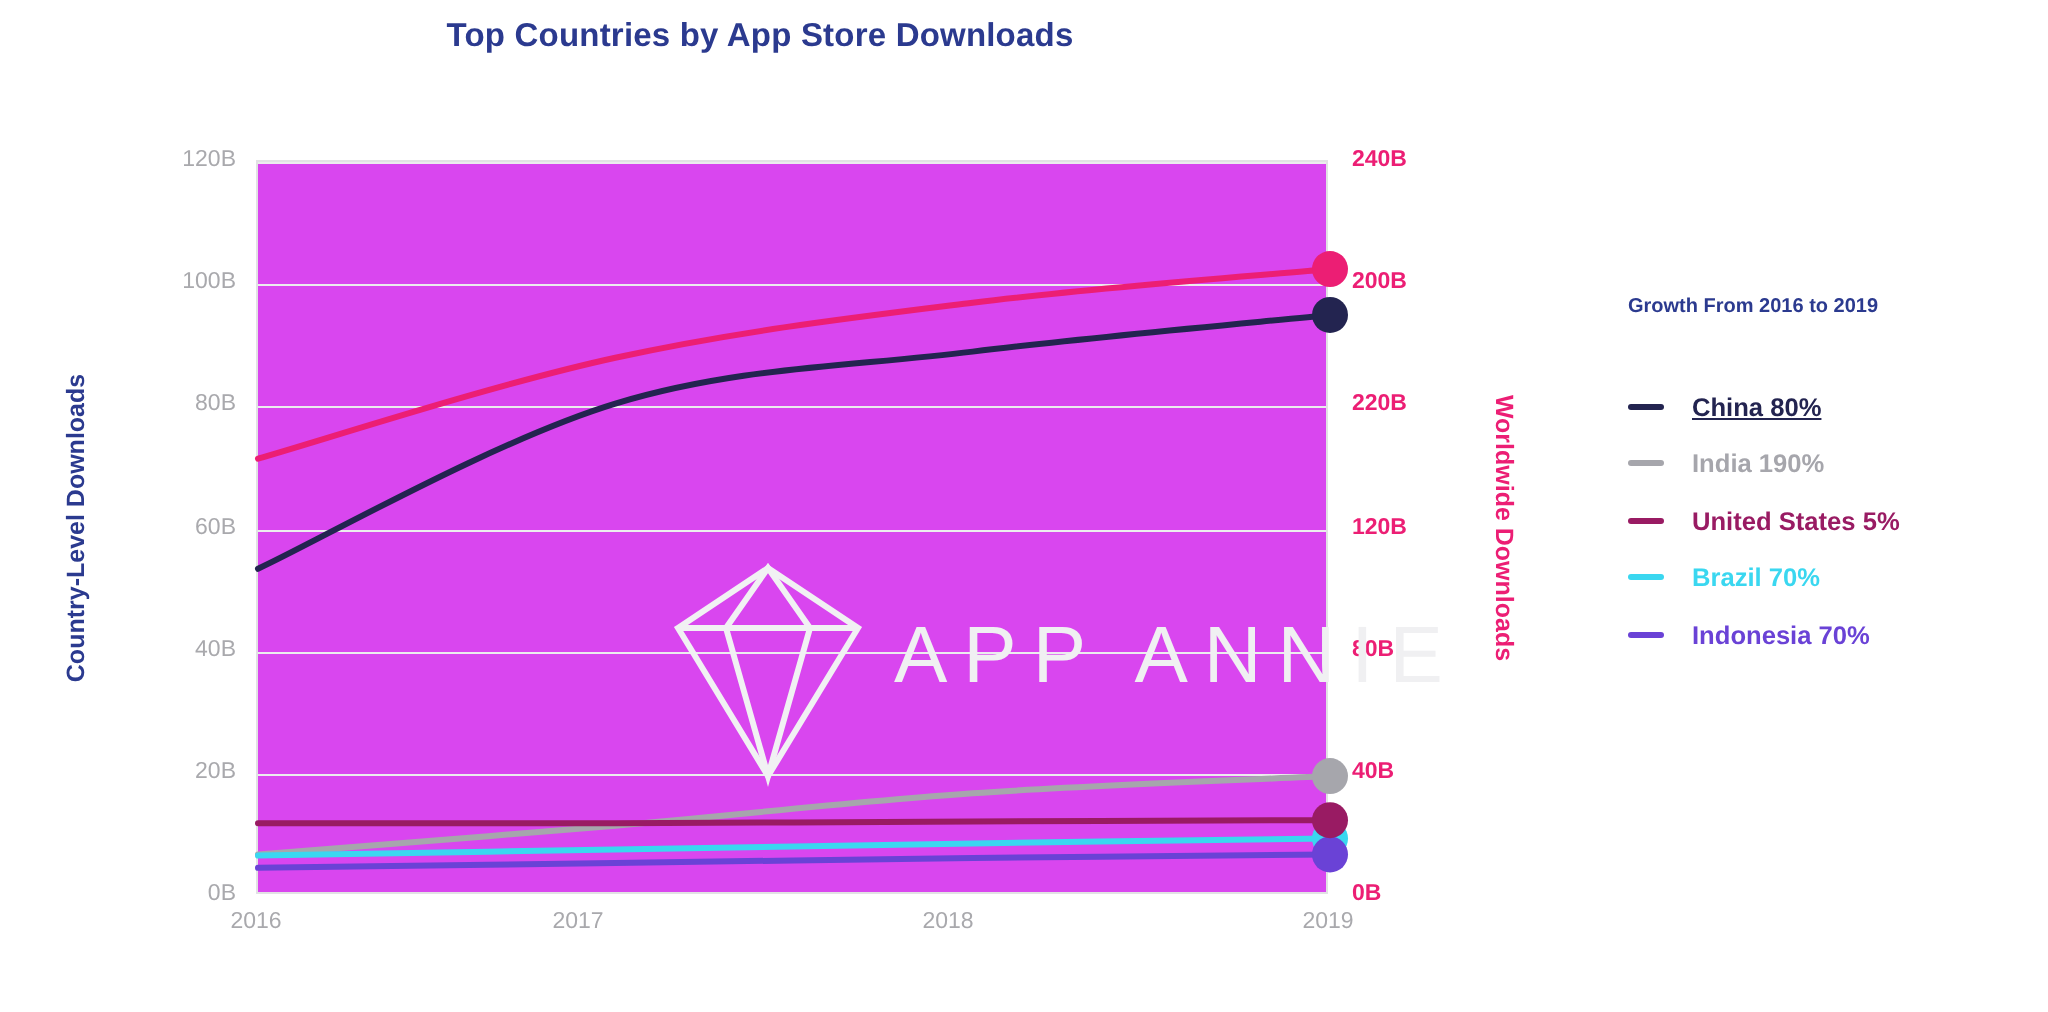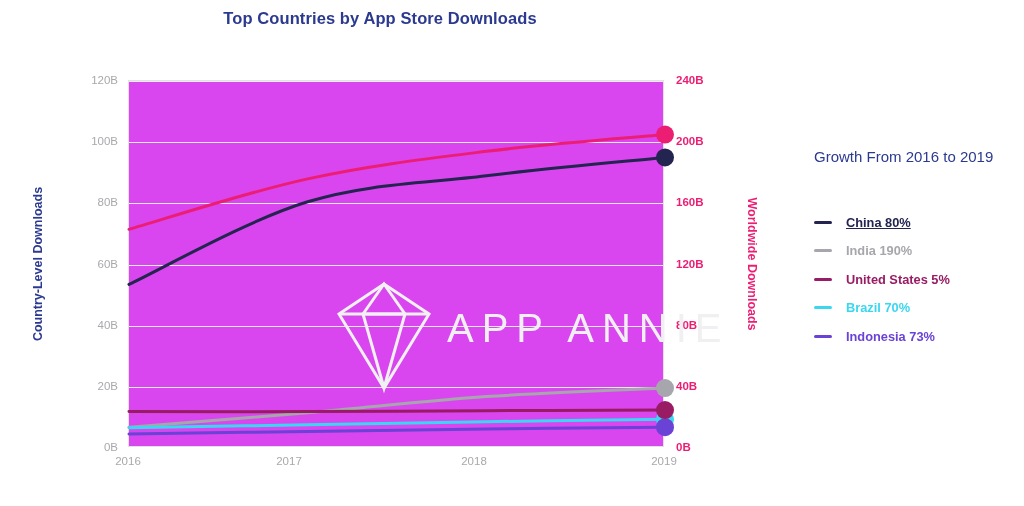--- a/index.html
+++ b/index.html
@@ -121,24 +121,24 @@
     font-weight: 500;
   }
   
   #legend {
     position: absolute;
     left: 814px;
     top: 148px;
     width: 210px;
   }
   #legend-title {
-    font-size: 15px;
-    font-weight: normal;
+    font-size: 10px;
+    font-weight: bold;
     color: #2b3a8f;
-    margin-bottom: 43px;
+    margin-bottom: 30px;
     white-space: nowrap;
   }
   .legend-item {
     display: flex;
     align-items: center;
     height: 28.5px;
   }
   .legend-swatch {
     width: 18px;
     height: 3px;
@@ -175,21 +175,21 @@
       <div class="tick-l" style="top: 263.5px;">60B</div>
       <div class="tick-l" style="top: 202.3px;">80B</div>
       <div class="tick-l" style="top: 141.2px;">100B</div>
       <div class="tick-l" style="top: 80px;">120B</div>
     </div>
   <div class="ytick-right-wrap" id="yticks-right">
       <div class="tick-r" style="top: 447px;">0B</div>
       <div class="tick-r" style="top: 385.8px;">40B</div>
       <div class="tick-r" style="top: 324.7px;">80B</div>
       <div class="tick-r" style="top: 263.5px;">120B</div>
-      <div class="tick-r" style="top: 202.3px;">160B</div>
+      <div class="tick-r" style="top: 202.3px;">220B</div>
       <div class="tick-r" style="top: 141.2px;">200B</div>
       <div class="tick-r" style="top: 80px;">240B</div>
     </div>
   <div id="xticks">
       <div class="xtick" style="left: 128px;">2016</div>
       <div class="xtick" style="left: 289px;">2017</div>
       <div class="xtick" style="left: 474px;">2018</div>
       <div class="xtick" style="left: 664px;">2019</div>
     </div>
 
@@ -245,18 +245,18 @@
         <div class="legend-item">
           <span class="legend-swatch" style="background: rgb(153, 27, 99);"></span>
           <span class="legend-label" style="color: rgb(153, 27, 99);">United States 5%</span>
         </div>
         <div class="legend-item">
           <span class="legend-swatch" style="background: rgb(58, 215, 240);"></span>
           <span class="legend-label" style="color: rgb(58, 215, 240);">Brazil 70%</span>
         </div>
         <div class="legend-item">
           <span class="legend-swatch" style="background: rgb(106, 66, 214);"></span>
-          <span class="legend-label" style="color: rgb(106, 66, 214);">Indonesia 73%</span>
+          <span class="legend-label" style="color: rgb(106, 66, 214);">Indonesia 70%</span>
         </div>
       </div>
   </div>
 
 </div>
 
 </body></html>

